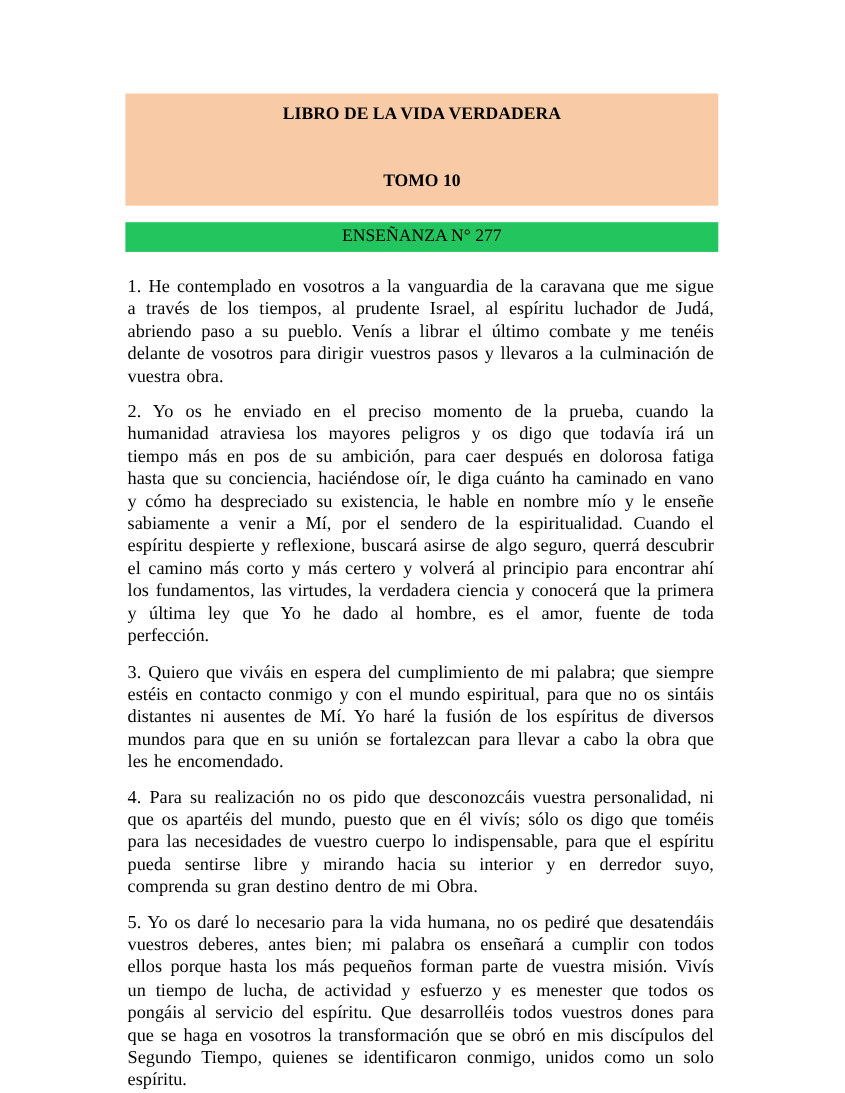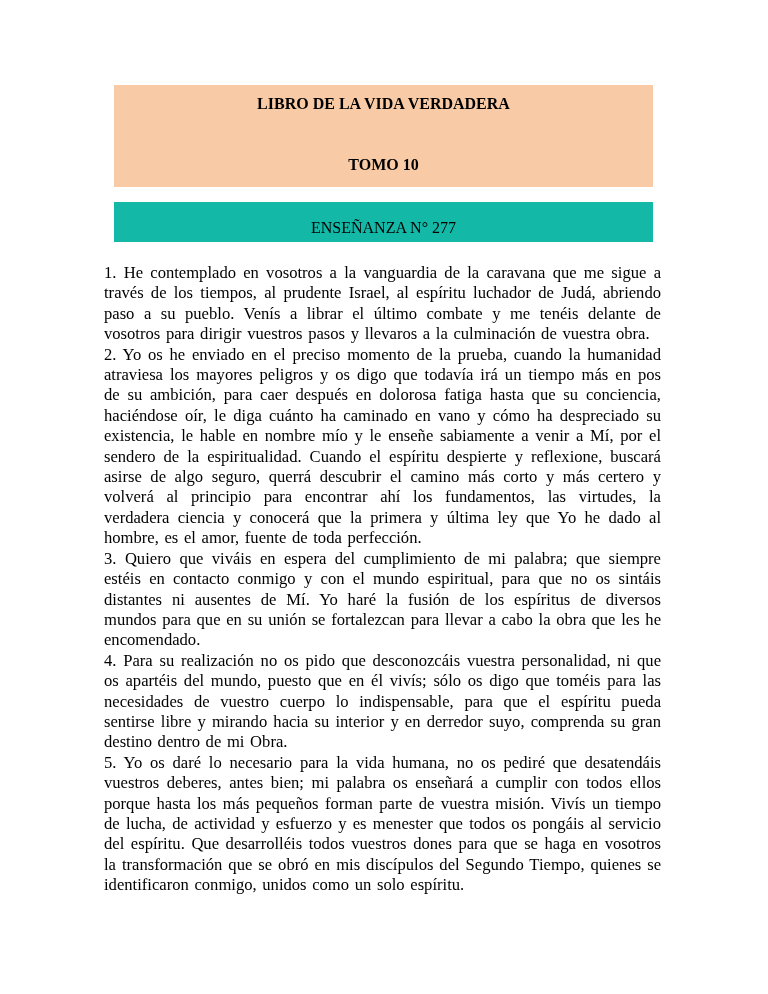--- a/index.html
+++ b/index.html
@@ -30,31 +30,31 @@
   }
   .banner.peach .banner-line {
     font-weight: bold;
     font-size: 16px;
     line-height: 19px;
   }
   .banner.peach .banner-line + .banner-line {
     margin-top: 42px;
   }
   .banner.blue {
-    background: #14b8a6;
+    background: #22c55e;
     margin: 0 8px 0 10px;
-    padding: 16px 0 5px 0;
+    padding: 3px 0 5px 0;
     font-size: 16px;
     line-height: 19px;
   }
   .doc-body {
     margin-top: 21px;
   }
   .doc-body p {
-    margin: 0;
+    margin: 12px;
     font-size: 16.6px;
     line-height: 20.4px;
     text-align: justify;
     word-spacing: 1.5px;
   }
 </style>
 </head>
 <body>
 
 <div class="page">

